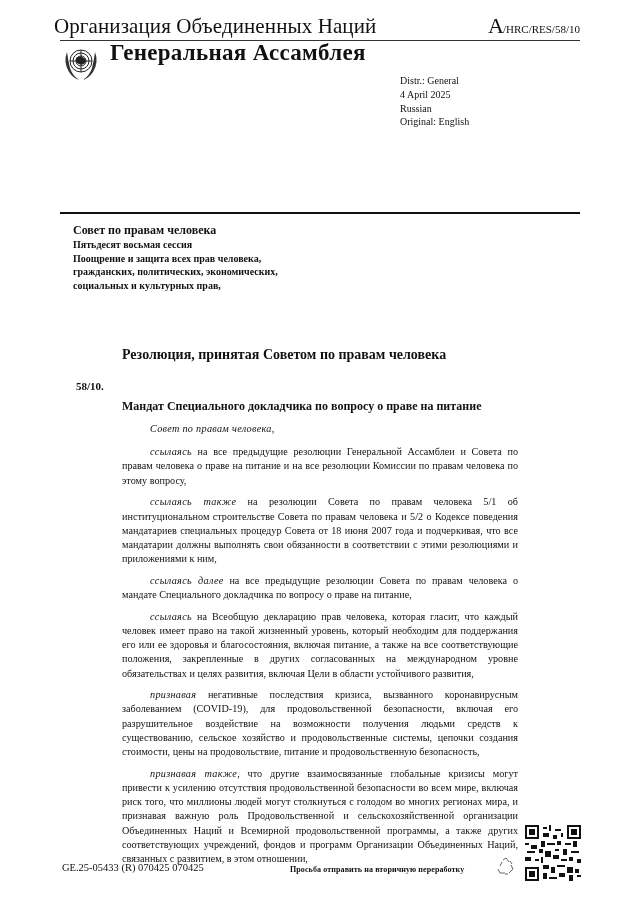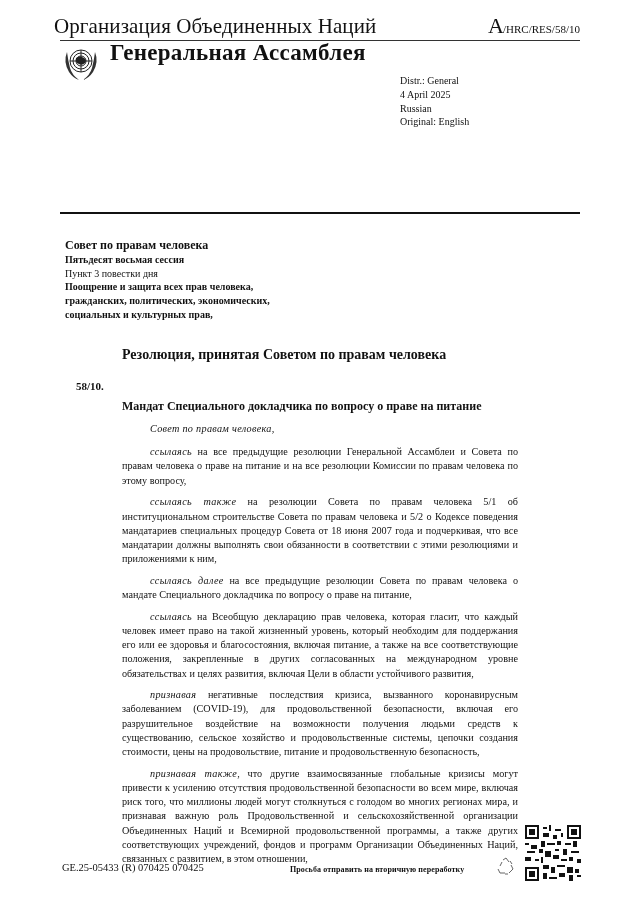--- a/index.html
+++ b/index.html
@@ -7,21 +7,21 @@
            font-family: "Liberation Serif", "DejaVu Serif", serif; color: #111; }
     .abs { position: absolute; }
     .org { left: 54px; top: 14px; font-size: 21px; letter-spacing: 0.1px; }
     .symbol { right: 60px; top: 13px; font-size: 11px; white-space: nowrap; }
     .symbol .big { font-size: 22px; font-weight: normal; letter-spacing: -1px; }
     .rule-top { left: 60px; top: 40px; width: 520px; height: 1px; background: #333; }
     .logo { left: 62px; top: 42px; width: 38px; height: 40px; }
     .ga-title { left: 110px; top: 40px; font-size: 23px; font-weight: bold; letter-spacing: 0.3px; }
     .meta { left: 400px; top: 74px; font-size: 10px; line-height: 13.8px; }
     .rule-thick { left: 60px; top: 212px; width: 520px; height: 2px; background: #111; }
-    .session { left: 65px; top: 223px; font-size: 10px; line-height: 13.7px; margin-top: 15px; }
+    .session { left: 73px; top: 223px; font-size: 10px; line-height: 13.7px; }
     .session .council { font-size: 12px; font-weight: bold; line-height: 15px; }
     .session .b { font-weight: bold; }
     .res-title { left: 122px; top: 346px; font-size: 14px; font-weight: bold; line-height: 17px; }
     .res-num { left: 76px; top: 380px; font-size: 11px; font-weight: bold; }
     .res-heading { left: 122px; top: 399px; font-size: 12px; font-weight: bold; }
     .body { left: 122px; top: 422px; width: 396px; font-size: 10.2px; line-height: 14.2px; }
     .body p { margin: 0 0 7.5px 0; text-align: justify; text-indent: 28px; }
     .body p.first { margin-bottom: 9px; }
     .body i { font-style: italic; letter-spacing: 0.3px; }
     .footer-code { left: 62px; top: 862px; font-size: 10.5px; }
@@ -59,21 +59,20 @@
   <div>4 April 2025</div>
   <div>Russian</div>
   <div>Original: English</div>
 </div>
 
 <div class="abs rule-thick"></div>
 
 <div class="abs session">
   <div class="council">Совет по правам человека</div>
   <div class="b">Пятьдесят восьмая сессия</div>
-  <div>Пункт 3 повестки дня</div>
   <div class="b">Поощрение и защита всех прав человека,</div>
   <div class="b">гражданских, политических, экономических,</div>
   <div class="b">социальных и культурных прав,</div>
 </div>
 
 <div class="abs res-title">
   <div>Резолюция, принятая Советом по правам человека</div>
 </div>
 
 <div class="abs res-num">58/10.</div>

